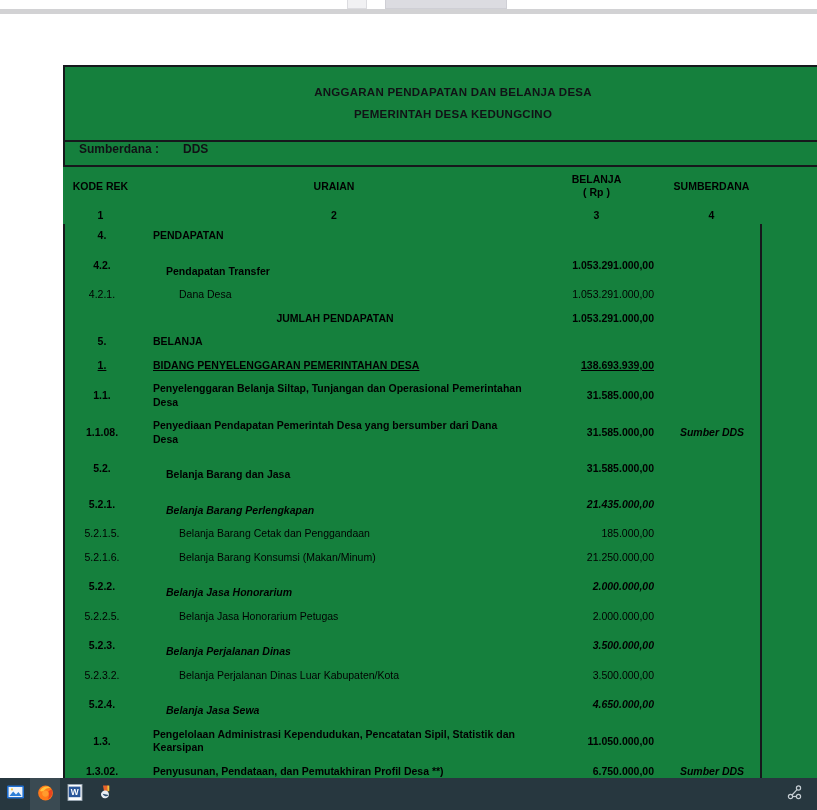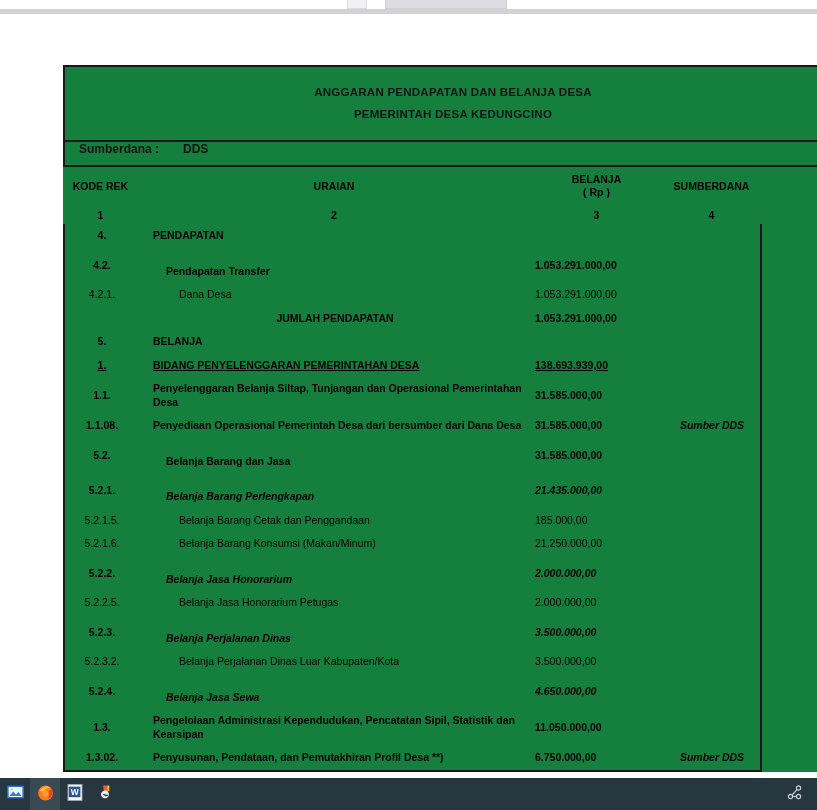--- a/index.html
+++ b/index.html
@@ -154,20 +154,21 @@
   .c-uraian {
     width: 392px;
     border-right: 2px solid #16181c;
     padding: 5px 8px 5px 14px !important;
     vertical-align: top;
     line-height: 13.5px;
   }
   .c-amount {
     width: 133px;
     border-right: 2px solid #16181c;
+    text-align: right;
     padding: 5px 10px 5px 4px !important;
     vertical-align: top;
     line-height: 13px;
     white-space: nowrap;
   }
   .c-source {
     width: 97px;
     text-align: center;
     padding: 5px 3px 5px 3px !important;
     vertical-align: top;
@@ -303,21 +304,21 @@
             <td class="c-source"><span></span></td>
           </tr>
           <tr class="r-bold">
             <td class="c-code"><span>1.1.</span></td>
             <td class="c-uraian"><span class="ind-0">Penyelenggaran Belanja Siltap, Tunjangan dan Operasional Pemerintahan Desa</span></td>
             <td class="c-amount"><span>31.585.000,00</span></td>
             <td class="c-source"><span></span></td>
           </tr>
           <tr class="r-bold">
             <td class="c-code"><span>1.1.08.</span></td>
-            <td class="c-uraian"><span class="ind-0">Penyediaan Operasional Pemerintah Desa dari bersumber dari Dana Desa</span></td>
+            <td class="c-uraian"><span class="ind-0">Penyediaan Pendapatan Pemerintah Desa yang bersumber dari Dana Desa</span></td>
             <td class="c-amount"><span>31.585.000,00</span></td>
             <td class="c-source"><span>Sumber DDS</span></td>
           </tr>
           <tr class="r-bold">
             <td class="c-code"><span>5.2.</span></td>
             <td class="c-uraian"><span class="ind-1">Belanja Barang dan Jasa</span></td>
             <td class="c-amount"><span>31.585.000,00</span></td>
             <td class="c-source"><span></span></td>
           </tr>
           <tr class="r-bold r-italic">

